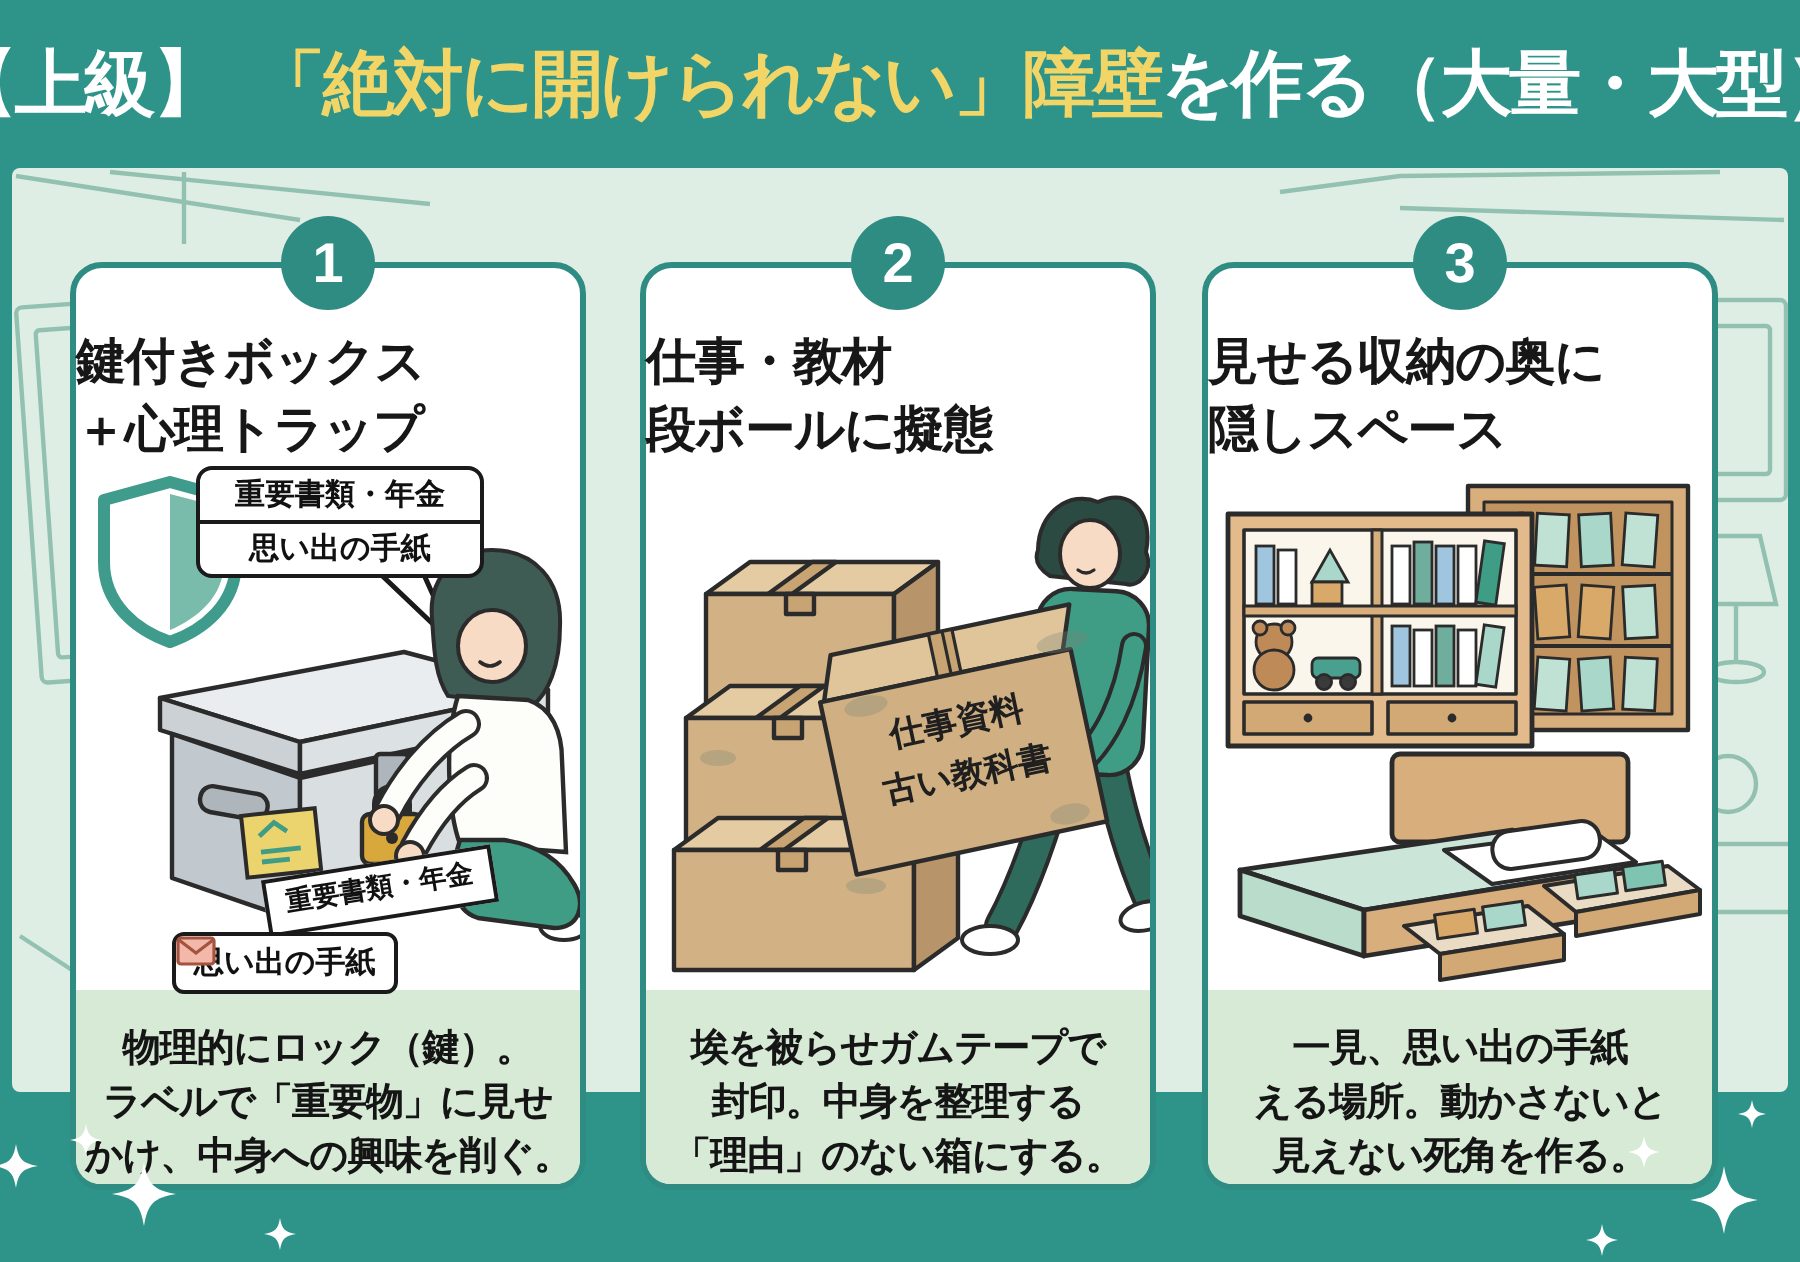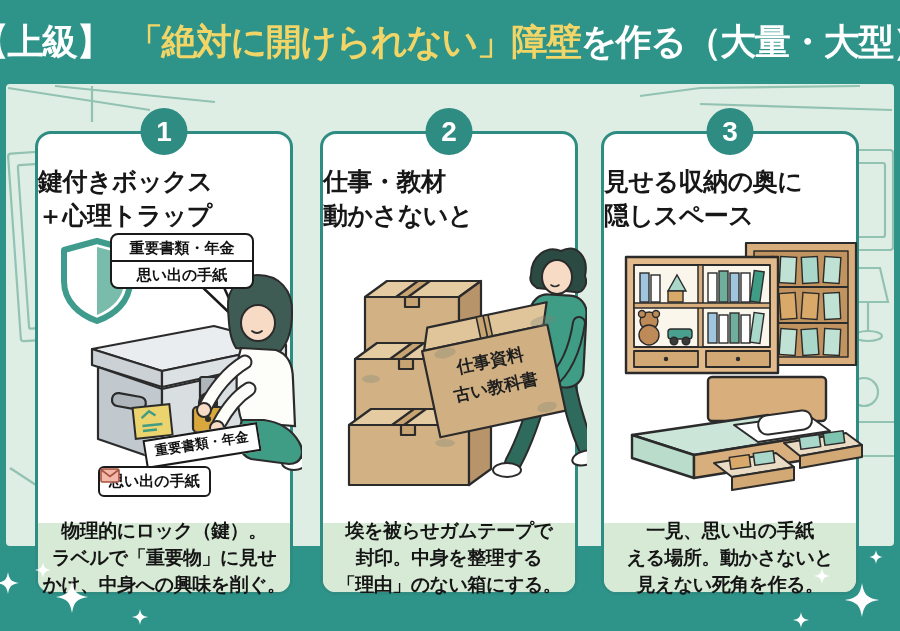--- a/index.html
+++ b/index.html
@@ -37,27 +37,27 @@
     position:absolute;top:-26px;left:50%;transform:translateX(-50%);
     width:47px;height:47px;border-radius:50%;background:#2E8C82;
     color:#fff;font-size:28px;font-weight:800;
     display:flex;align-items:center;justify-content:center;
   }
   .ptitle{
     margin-top:30px;text-align:left;color:#171717;
     font-size:25px;font-weight:800;line-height:34px;letter-spacing:-0.5px;
   }
   .illus{
-    position:absolute;left:12px;top:95px;width:224px;height:263px;padding-left:12px;
+    position:absolute;left:0;top:95px;width:224px;height:263px;padding-left:12px;
   }
   .illus svg{position:absolute;left:0;top:0;}
   .caption{
-    position:absolute;left:0;bottom:0;width:252px;height:69px;
+    position:absolute;left:0;bottom:0;width:252px;height:97px;
     background:#D7EAD6;border-radius:0 0 12px 12px;
-    display:flex;flex-direction:column;align-items:center;justify-content:center;
+    display:flex;flex-direction:column;align-items:center;justify-content:flex-end;
   }
   .cap-line{
     font-size:19px;font-weight:800;line-height:27px;color:#151515;
     letter-spacing:-0.5px;white-space:nowrap;
   }
   
   .bubble{
     position:absolute;left:60px;top:4px;width:140px;
     background:#fff;border:2.5px solid #1a1a1a;border-radius:8px;
     overflow:hidden;z-index:2;
@@ -192,21 +192,21 @@
     <div class="cap-line">物理的にロック（鍵）。</div>
     <div class="cap-line">ラベルで「重要物」に見せ</div>
     <div class="cap-line">かけ、中身への興味を削ぐ。</div>
   </div>
 </div>
 
 <div class="card c1">
   <div class="numbadge">2</div>
   <div class="ptitle">
     <div>仕事・教材</div>
-    <div>動かさないと</div>
+    <div>段ボールに擬態</div>
   </div>
   <div class="illus">
     <svg width="252" height="263" viewBox="0 0 252 263">
       <g stroke="#2b2b2b" stroke-width="2.2" stroke-linejoin="round">
 
         <polygon points="30,68 52,52 146,52 124,68" fill="#E4CBA2"></polygon>
         <polygon points="83,52 95,52 73,68 61,68" fill="#C8A473"></polygon>
         <rect x="30" y="68" width="94" height="58" fill="#D2B285"></rect>
         <polygon points="124,68 146,52 146,110 124,126" fill="#B8946A"></polygon>
         <rect x="70" y="68" width="14" height="10" fill="#C8A473"></rect>

